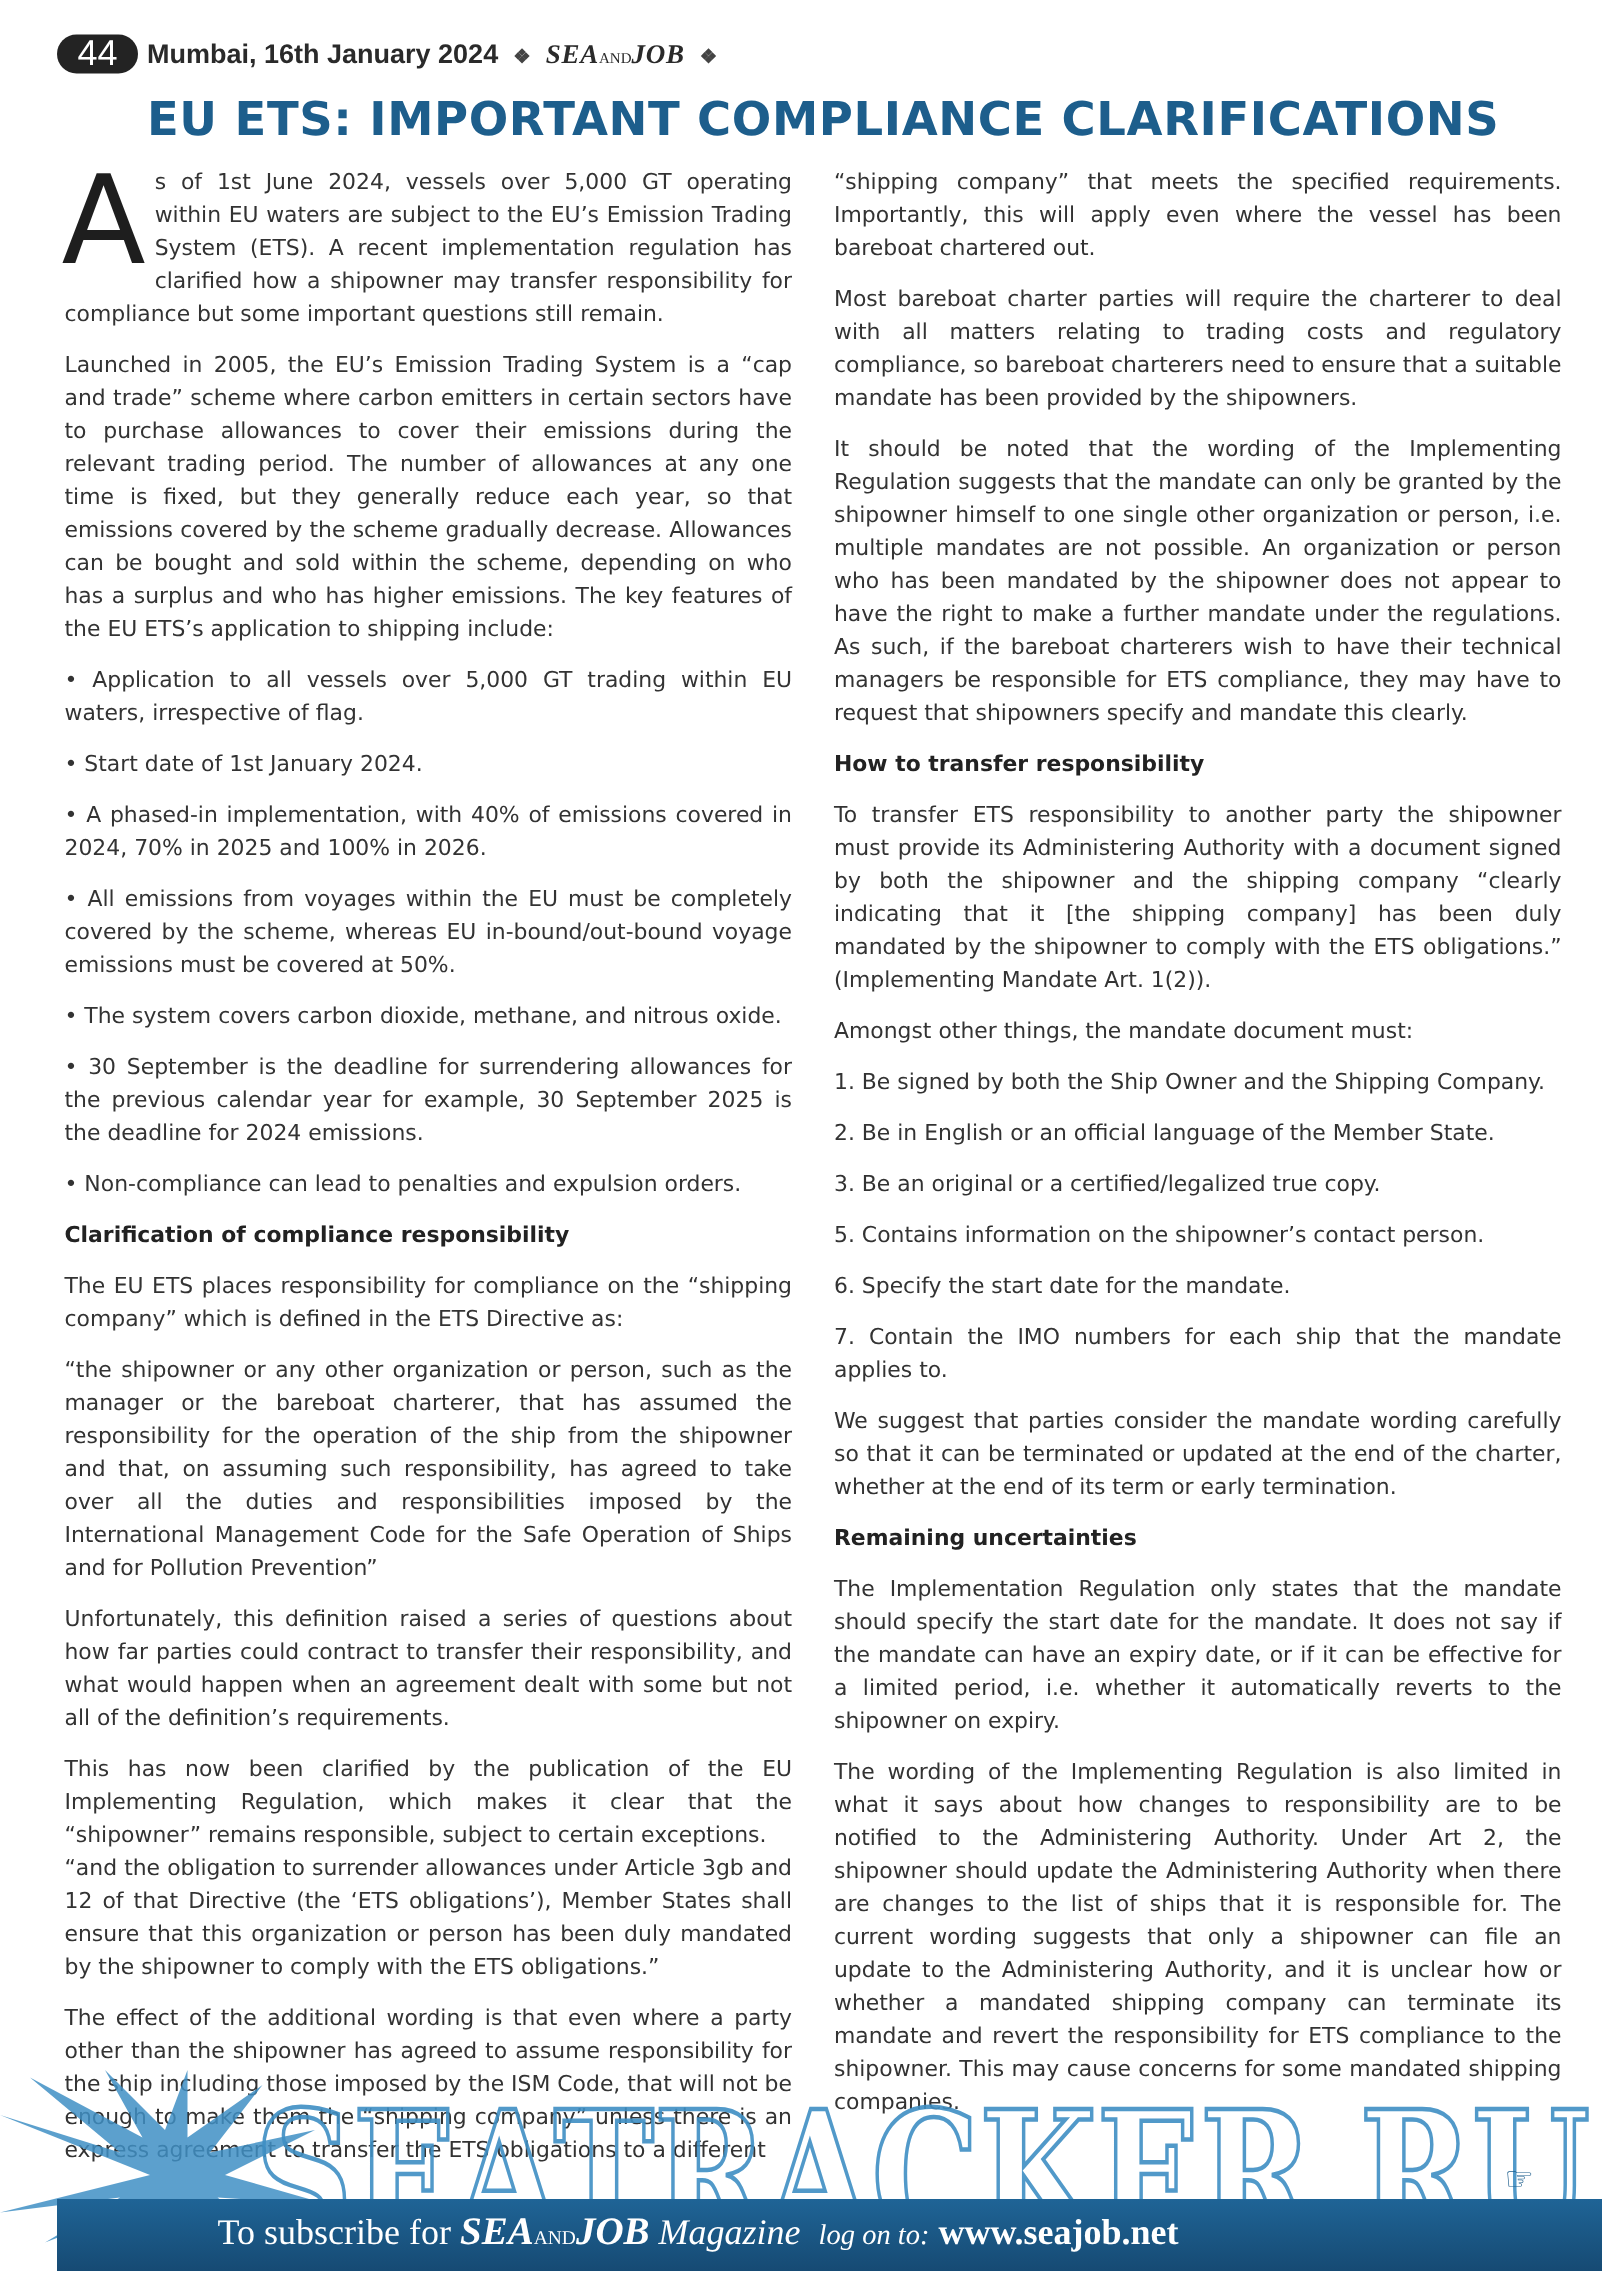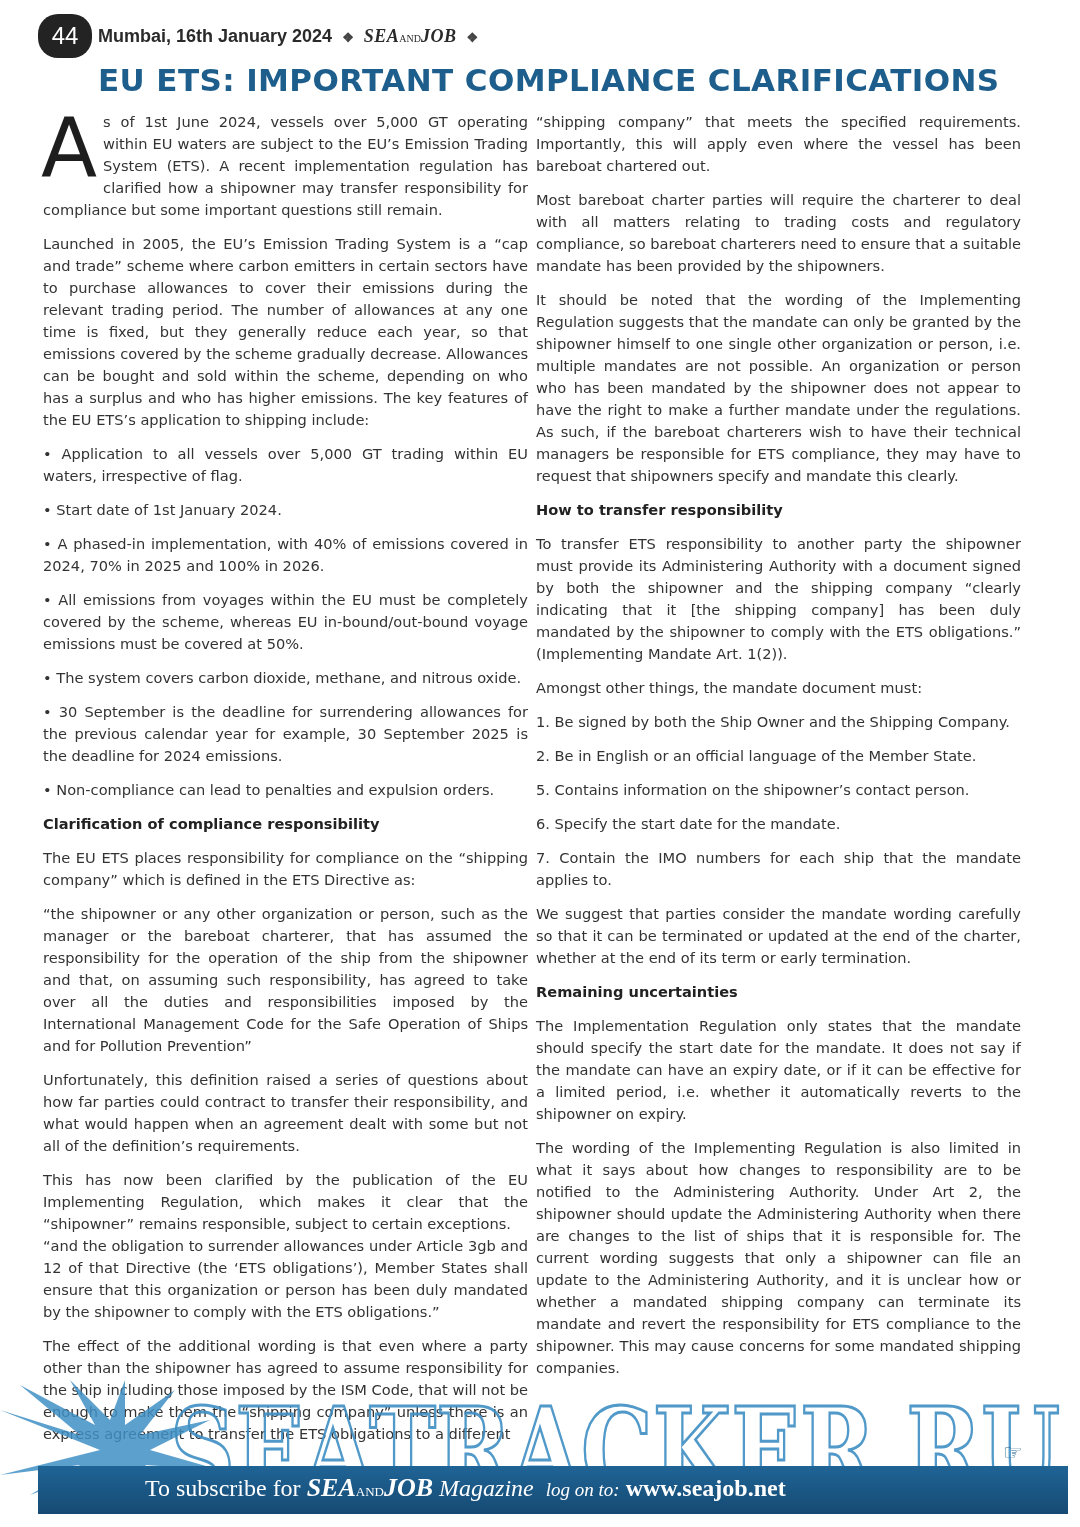--- a/index.html
+++ b/index.html
@@ -1,29 +1,29 @@
 <!DOCTYPE html>
 <html><head>
 <meta charset="utf-8">
 <style>
   html, body { margin: 0; padding: 0; background: #ffffff; }
   body { width: 1080px; height: 1527px; position: relative; overflow: hidden; font-family: "Liberation Sans", sans-serif; color: #2e2e2e; }
 
   .header { position: absolute; left: 38px; top: 16px; height: 40px; display: flex; align-items: center; }
-  .page-num { width: 54px; height: 44px; border-radius: 20px; background: #232323; color: #fff; font-size: 24px; display: flex; align-items: center; justify-content: center; font-family: "Liberation Sans", sans-serif; }
+  .page-num { width: 54px; height: 26px; border-radius: 20px; background: #232323; color: #fff; font-size: 24px; display: flex; align-items: center; justify-content: center; font-family: "Liberation Sans", sans-serif; }
   .dateline { margin-left: 6px; font-size: 18px; font-weight: bold; color: #2a2a2a; font-family: "Liberation Sans", sans-serif; }
   .dateline .diamond { font-size: 13px; margin: 0 5px; color: #444; }
   .brand { font-family: "Liberation Serif", serif; font-style: italic; font-weight: bold; font-size: 18px; letter-spacing: 0.5px; }
   .brand .and { font-size: 10px; font-style: normal; font-weight: normal; letter-spacing: 0; }
 
   .title { position: absolute; left: 98px; top: 62px; width: 900px; font-family: "DejaVu Sans", sans-serif; font-weight: bold; font-size: 31px; color: #1d5e8c; letter-spacing: 0.4px; white-space: nowrap; }
 
   .col { position: absolute; top: 111px; font-family: "DejaVu Sans", sans-serif; font-size: 14.6px; line-height: 22px; color: #333; text-align: justify; }
   .col.left { left: 43px; width: 485px; }
-  .col.right { left: 536px; width: 485px; }
+  .col.right { left: 556px; width: 485px; }
   .col p { margin: 0 0 12px 0; }
   .col h3 { margin: 0 0 12px 0; font-size: 14.6px; font-weight: bold; color: #222; }
   .dropcap { float: left; font-family: "DejaVu Sans", sans-serif; font-size: 82px; line-height: 66px; margin: 4px 6px 0 -2px; color: #1e1e1e; }
 
   .watermark { position: absolute; left: 0; top: 1380px; width: 1080px; height: 120px; pointer-events: none; }
   .footer-band { position: absolute; left: 38px; top: 1466px; width: 1030px; height: 48px; background: linear-gradient(#1f6496, #164a73); }
   .footer-text { position: absolute; left: 145px; top: 1473px; font-family: "Liberation Serif", serif; color: #ffffff; font-size: 24px; white-space: nowrap; }
   .footer-text .fbrand { font-style: italic; font-weight: bold; font-size: 26px; margin-top: 28px; }
   .footer-text .fand { font-size: 13px; font-style: normal; font-weight: normal; }
   .footer-text .fmag { font-style: italic; }
@@ -67,20 +67,21 @@
 
 <div class="col right">
   <p>“shipping company” that meets the specified requirements. Importantly, this will apply even where the vessel has been bareboat chartered out.</p>
   <p>Most bareboat charter parties will require the charterer to deal with all matters relating to trading costs and regulatory compliance, so bareboat charterers need to ensure that a suitable mandate has been provided by the shipowners.</p>
   <p>It should be noted that the wording of the Implementing Regulation suggests that the mandate can only be granted by the shipowner himself to one single other organization or person, i.e. multiple mandates are not possible. An organization or person who has been mandated by the shipowner does not appear to have the right to make a further mandate under the regulations. As such, if the bareboat charterers wish to have their technical managers be responsible for ETS compliance, they may have to request that shipowners specify and mandate this clearly.</p>
   <h3>How to transfer responsibility</h3>
   <p>To transfer ETS responsibility to another party the shipowner must provide its Administering Authority with a document signed by both the shipowner and the shipping company “clearly indicating that it [the shipping company] has been duly mandated by the shipowner to comply with the ETS obligations.” (Implementing Mandate Art. 1(2)).</p>
   <p>Amongst other things, the mandate document must:</p>
   <p>1. Be signed by both the Ship Owner and the Shipping Company.</p>
   <p>2. Be in English or an official language of the Member State.</p>
+  <p>3. Be an original or a certified/legalized true copy.</p>
   <p>5. Contains information on the shipowner’s contact person.</p>
   <p>6. Specify the start date for the mandate.</p>
   <p>7. Contain the IMO numbers for each ship that the mandate applies to.</p>
   <p>We suggest that parties consider the mandate wording carefully so that it can be terminated or updated at the end of the charter, whether at the end of its term or early termination.</p>
   <h3>Remaining uncertainties</h3>
   <p>The Implementation Regulation only states that the mandate should specify the start date for the mandate. It does not say if the mandate can have an expiry date, or if it can be effective for a limited period, i.e. whether it automatically reverts to the shipowner on expiry.</p>
   <p>The wording of the Implementing Regulation is also limited in what it says about how changes to responsibility are to be notified to the Administering Authority. Under Art 2, the shipowner should update the Administering Authority when there are changes to the list of ships that it is responsible for. The current wording suggests that only a shipowner can file an update to the Administering Authority, and it is unclear how or whether a mandated shipping company can terminate its mandate and revert the responsibility for ETS compliance to the shipowner. This may cause concerns for some mandated shipping companies.</p>
 </div>
 
 <svg class="watermark" viewBox="0 0 1080 120">

